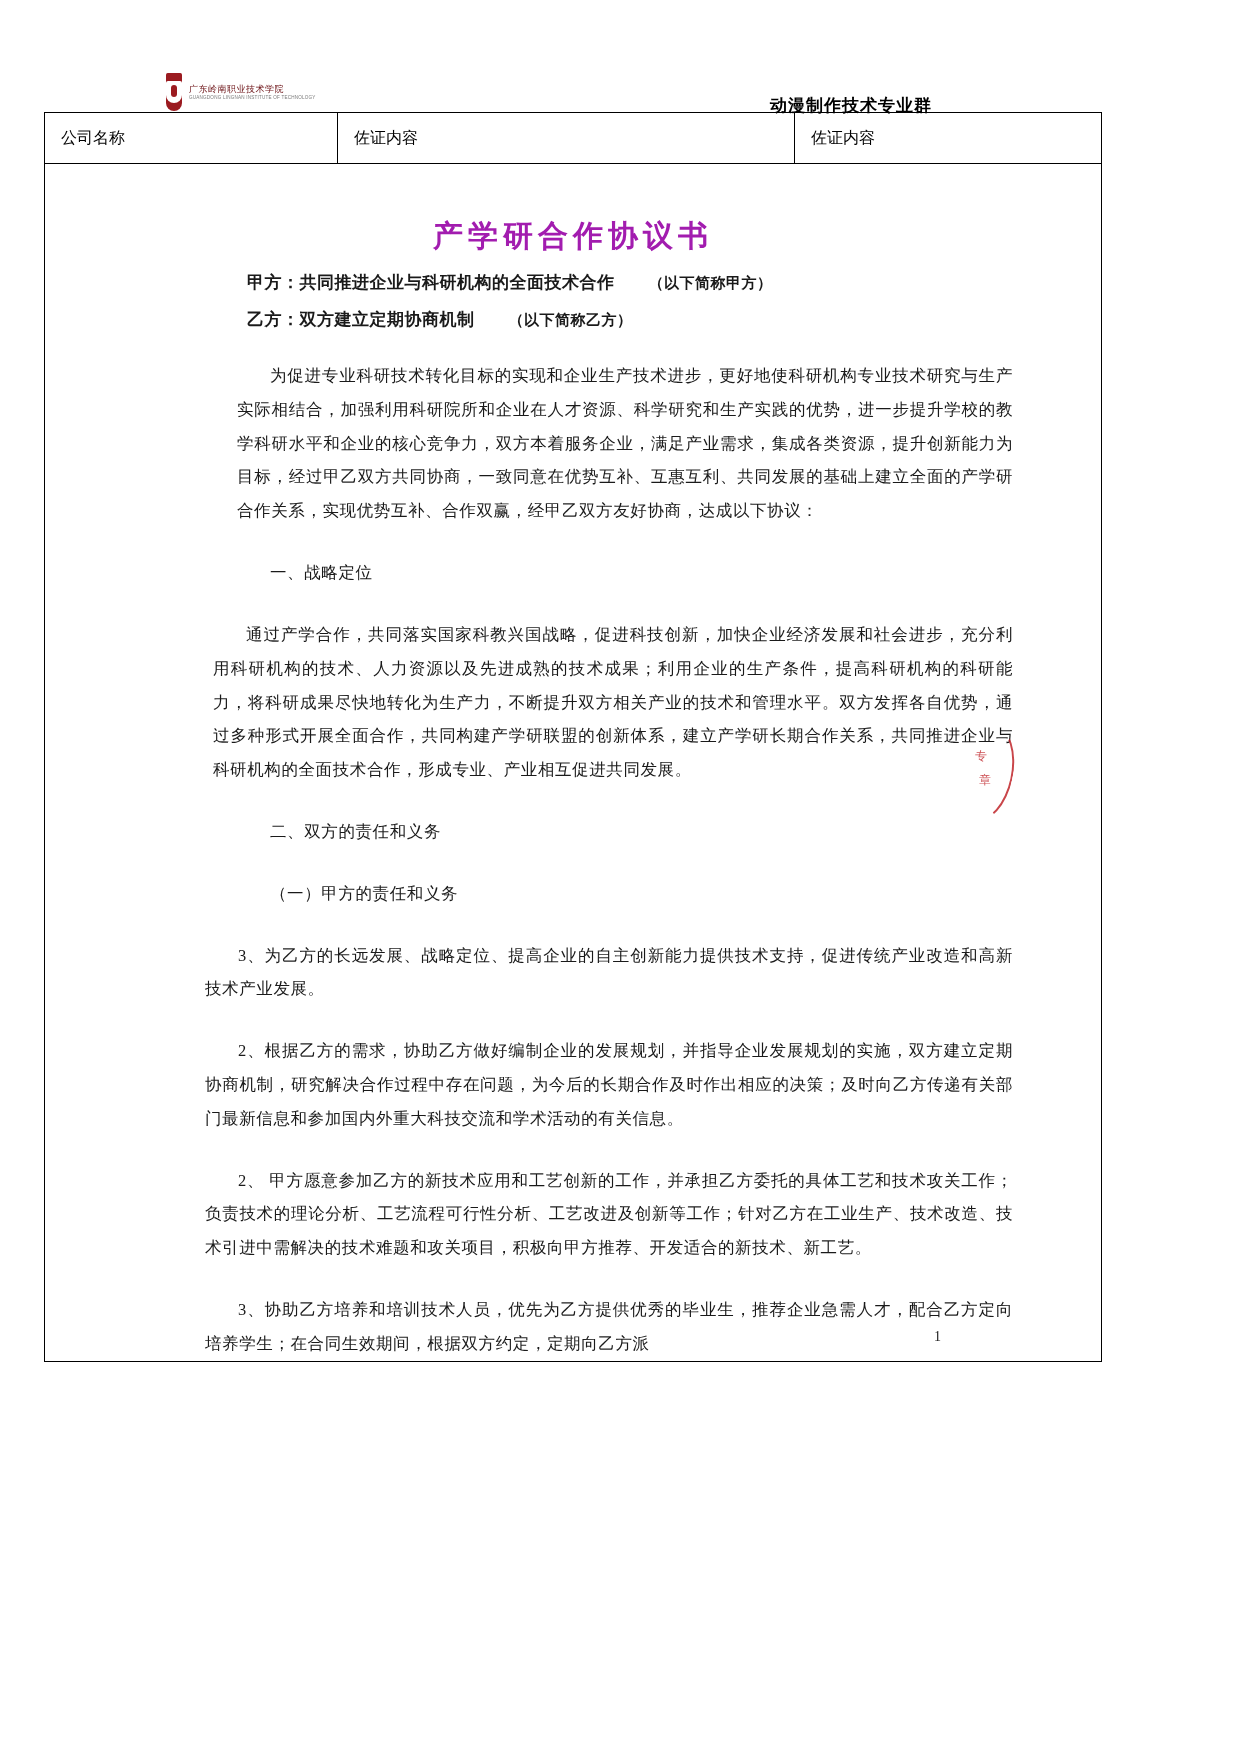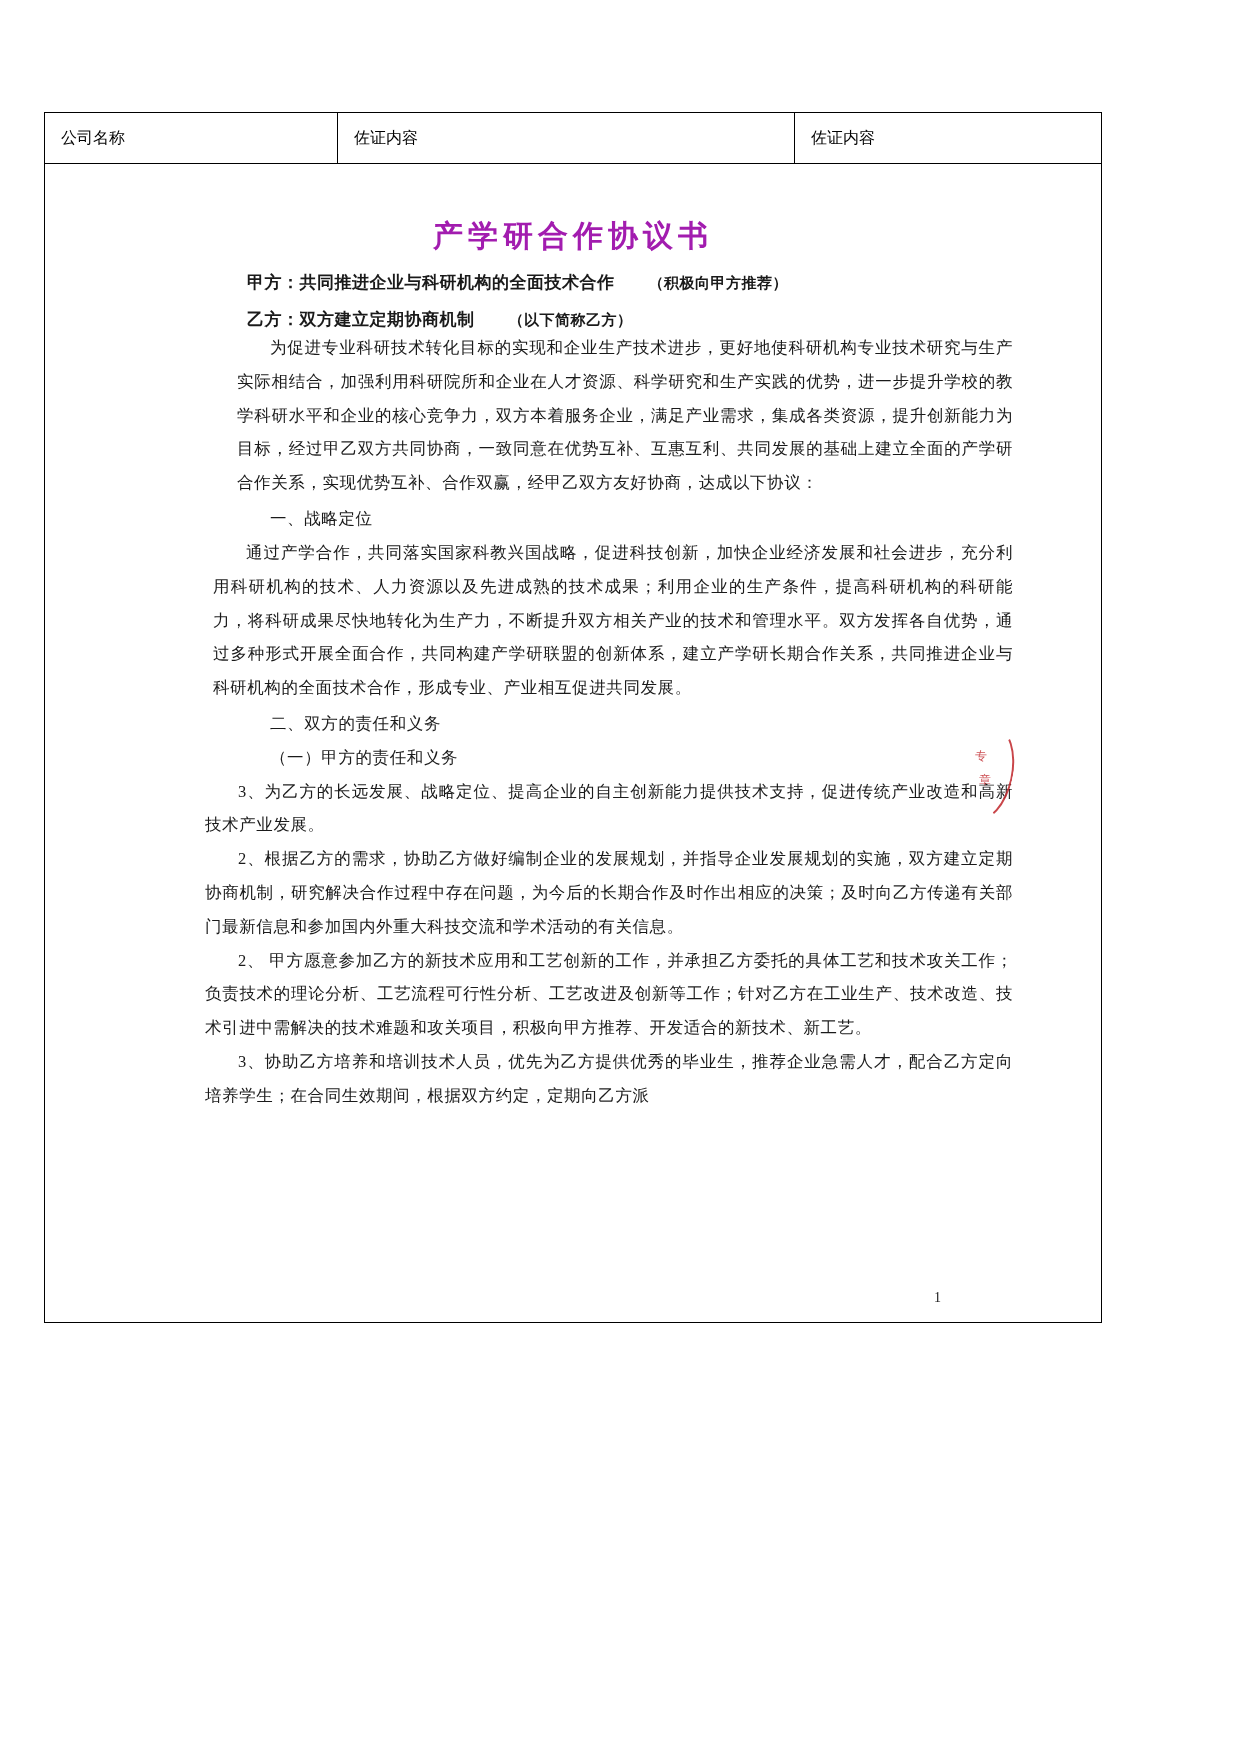--- a/index.html
+++ b/index.html
@@ -150,21 +150,21 @@
     margin-left: 34px;
     font-size: 15px;
   }
   .para {
     font-size: 16.5px;
     line-height: 2.05;
     margin: 0 88px 0 192px;
     text-align: justify;
     letter-spacing: 0.6px;
   }
-  .para.i { text-indent: 2em; }
+  .para.i { text-indent: 2em; margin-top: 28px; }
   .para.wide { margin-left: 168px; }
   .para.wide2 { margin-left: 160px; }
   .sec { margin-top: 2px; }
   .pageno {
     position: absolute;
     right: 160px;
     bottom: 16px;
     font-size: 14px;
   }
   .seal {
@@ -196,36 +196,48 @@
     opacity: .8;
   }
   .seal .g1 { left: 18px; top: 24px; }
   .seal .g2 { left: 22px; top: 48px; }
 </style>
 </head>
 <body>
 
 <div class="page">
 
+  <div class="header-row">
+    <div class="logo-box">
+      <div class="logo-shield">
+        <div class="inner"></div>
+      </div>
+      <div class="logo-text">
+        <div class="cn">广东岭南职业技术学院</div>
+        <div class="en">GUANGDONG LINGNAN INSTITUTE OF TECHNOLOGY</div>
+      </div>
+    </div>
+    <div class="header-title">动漫制作技术专业群</div>
+  </div>
 
   <table class="tbl">
     <tbody>
         <tr>
       <td class="hdr-cell col1">公司名称</td>
       <td class="hdr-cell col2">佐证内容</td>
       <td class="hdr-cell col3">佐证内容</td>
     </tr>
     <tr>
       <td class="doc-cell" colspan="3">
         <div class="scan">
 
           <div class="scan-title">产学研合作协议书</div>
 
           <div class="party-line">
-            <span>甲方：共同推进企业与科研机构的全面技术合作</span><span class="note">（积极向甲方推荐）</span>
+            <span>甲方：共同推进企业与科研机构的全面技术合作</span><span class="note">（以下简称甲方）</span>
           </div>
           <div class="party-line">
             <span>乙方：双方建立定期协商机制</span><span class="note">（以下简称乙方）</span>
           </div>
 
           <div class="para i">为促进专业科研技术转化目标的实现和企业生产技术进步，更好地使科研机构专业技术研究与生产实际相结合，加强利用科研院所和企业在人才资源、科学研究和生产实践的优势，进一步提升学校的教学科研水平和企业的核心竞争力，双方本着服务企业，满足产业需求，集成各类资源，提升创新能力为目标，经过甲乙双方共同协商，一致同意在优势互补、互惠互利、共同发展的基础上建立全面的产学研合作关系，实现优势互补、合作双赢，经甲乙双方友好协商，达成以下协议：</div>
 
           <div class="para i sec">一、战略定位</div>
           <div class="para i wide">通过产学合作，共同落实国家科教兴国战略，促进科技创新，加快企业经济发展和社会进步，充分利用科研机构的技术、人力资源以及先进成熟的技术成果；利用企业的生产条件，提高科研机构的科研能力，将科研成果尽快地转化为生产力，不断提升双方相关产业的技术和管理水平。双方发挥各自优势，通过多种形式开展全面合作，共同构建产学研联盟的创新体系，建立产学研长期合作关系，共同推进企业与科研机构的全面技术合作，形成专业、产业相互促进共同发展。</div>
 

